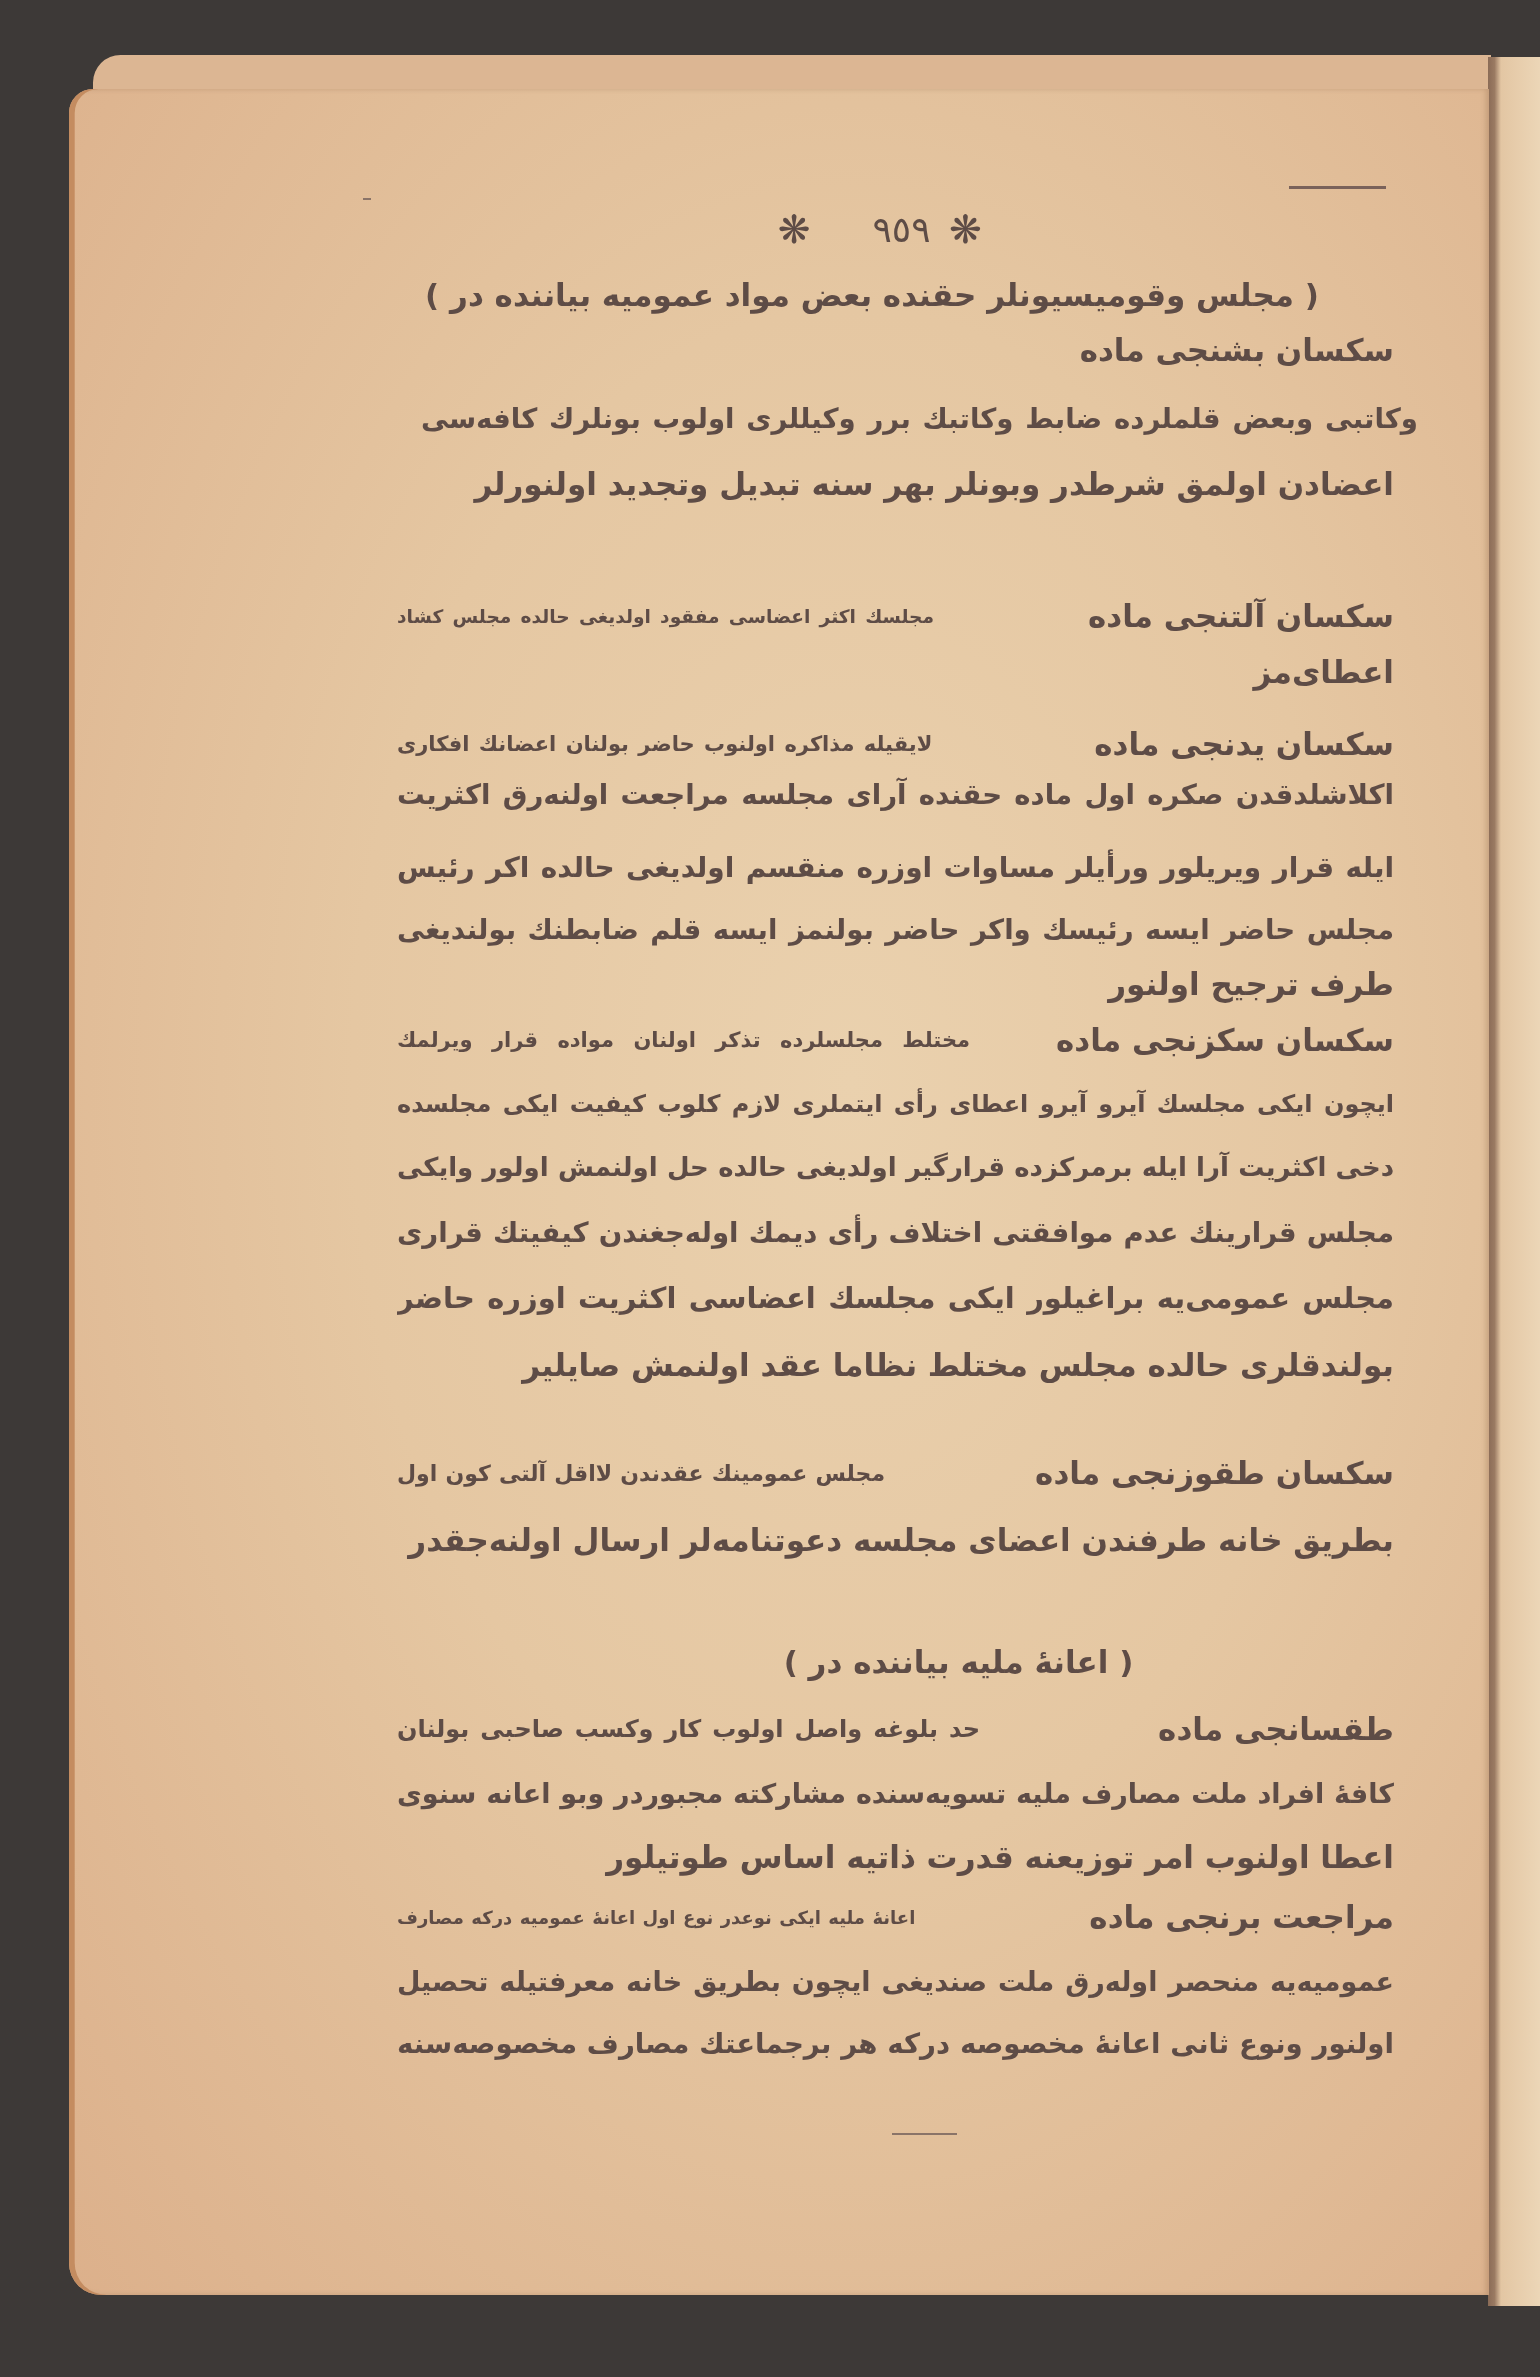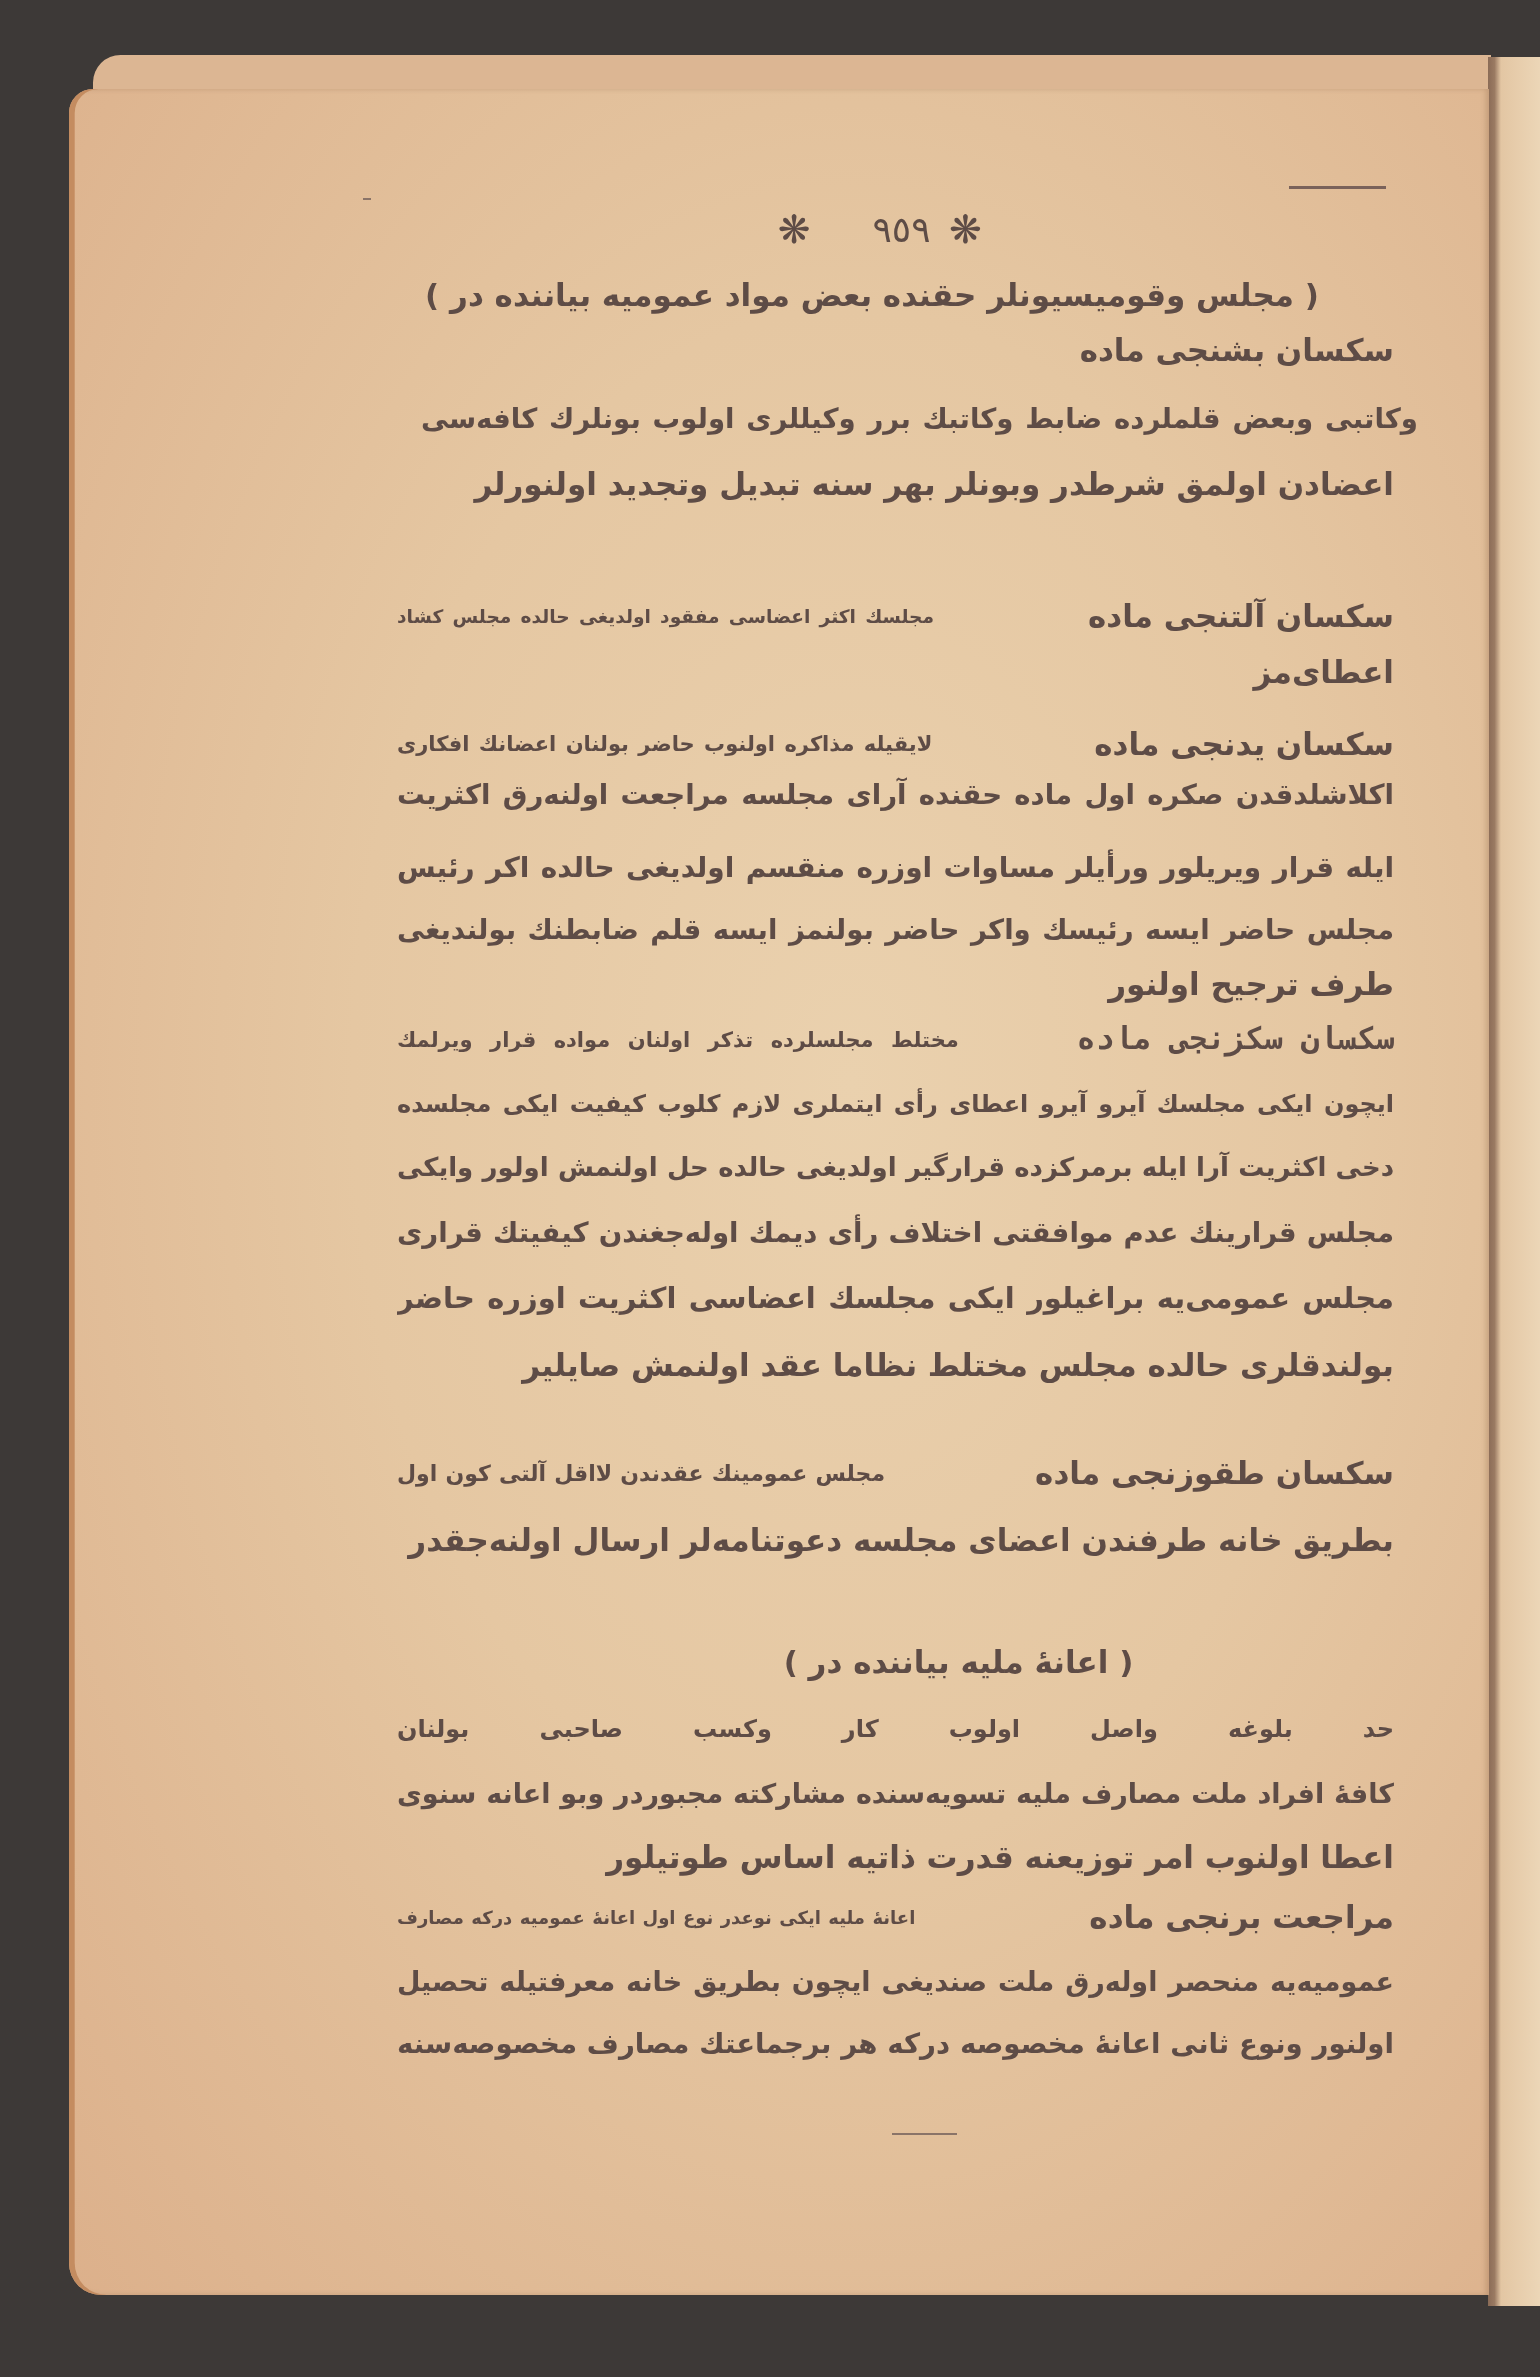--- a/index.html
+++ b/index.html
@@ -81,38 +81,39 @@
 <div class="ln first ink" style="top:712px;">
   <span class="lbl" style="margin-left:162px;">سکسان یدنجی ماده</span>
   <span class="txt fit" style="font-size: 21px;">لایقیله مذاکره اولنوب حاضر بولنان اعضانك افکاری</span>
 </div>
 <div class="ln full fit ink" style="top: 762px; font-size: 27.6px;">اکلاشلدقدن صکره اول ماده حقنده آرای مجلسه مراجعت اولنه‌رق اکثریت</div>
 <div class="ln full fit ink" style="top: 835px; font-size: 28px;">ایله قرار ویریلور ورأیلر مساوات اوزره منقسم اولدیغی حالده اکر رئیس</div>
 <div class="ln full fit ink" style="top: 897px; font-size: 27.6px;">مجلس حاضر ایسه رئیسك واکر حاضر بولنمز ایسه قلم ضابطنك بولندیغی</div>
 <div class="ln short fit ink" style="top:952px;">طرف ترجیح اولنور</div>
 
 <div class="ln first ink" style="top:1008px;">
-  <span class="lbl" style="margin-left:118px;font-family:Liberation Mono, monospace;">سکسان سکزنجی ماده</span>
+  <span class="lbl" style="margin-left:86px;">سکسان سکزنجی ماده</span>
   <span class="txt fit" style="font-size: 21px;">مختلط مجلسلرده تذکر اولنان مواده قرار ویرلمك</span>
 </div>
 <div class="ln full fit ink" style="top: 1072px; font-size: 24px;">ایچون ایکی مجلسك آیرو آیرو اعطای رأی ایتملری لازم کلوب کیفیت ایکی مجلسده</div>
 <div class="ln full fit ink" style="top: 1135px; font-size: 26px;">دخی اکثریت آرا ایله برمرکزده قرارگیر اولدیغی حالده حل اولنمش اولور وایکی</div>
 <div class="ln full fit ink" style="top: 1200px; font-size: 27.6px;">مجلس قرارینك عدم موافقتی اختلاف رأی دیمك اوله‌جغندن کیفیتك قراری</div>
 <div class="ln full fit ink" style="top: 1266px; font-size: 29px;">مجلس عمومی‌یه براغیلور ایکی مجلسك اعضاسی اکثریت اوزره حاضر</div>
 <div class="ln short fit ink" style="top:1333px;">بولندقلری حالده مجلس مختلط نظاما عقد اولنمش صایلیر</div>
 
 <div class="ln first ink" style="top:1441px;">
   <span class="lbl" style="margin-left:150px;">سکسان طقوزنجی ماده</span>
   <span class="txt fit" style="font-size: 22px;">مجلس عمومینك عقدندن لااقل آلتی کون اول</span>
 </div>
 <div class="ln short fit ink" style="top:1508px;">بطریق خانه طرفندن اعضای مجلسه دعوتنامه‌لر ارسال اولنه‌جقدر</div>
 
 <div class="heading ink" style="left:765px;width:387px;top:1630px;">( اعانهٔ ملیه بیاننده در )</div>
 
 <div class="ln first ink" style="top:1697px;">
+  <span class="lbl" style="margin-left:178px;">طقسانجی ماده</span>
   <span class="txt fit" style="font-size: 24px;">حد بلوغه واصل اولوب کار وکسب صاحبی بولنان</span>
 </div>
 <div class="ln full fit ink" style="top: 1761px; font-size: 27px;">کافهٔ افراد ملت مصارف ملیه تسویه‌سنده مشارکته مجبوردر وبو اعانه سنوی</div>
 <div class="ln short fit ink" style="top:1825px;">اعطا اولنوب امر توزیعنه قدرت ذاتیه اساس طوتیلور</div>
 
 <div class="ln first ink" style="top:1885px;">
   <span class="lbl" style="margin-left:174px;">مراجعت برنجی ماده</span>
   <span class="txt fit" style="font-size: 18px;">اعانهٔ ملیه ایکی نوعدر نوع اول اعانهٔ عمومیه درکه مصارف</span>
 </div>
 <div class="ln full fit ink" style="top: 1949px; font-size: 27px;">عمومیه‌یه منحصر اوله‌رق ملت صندیغی ایچون بطریق خانه معرفتیله تحصیل</div>

